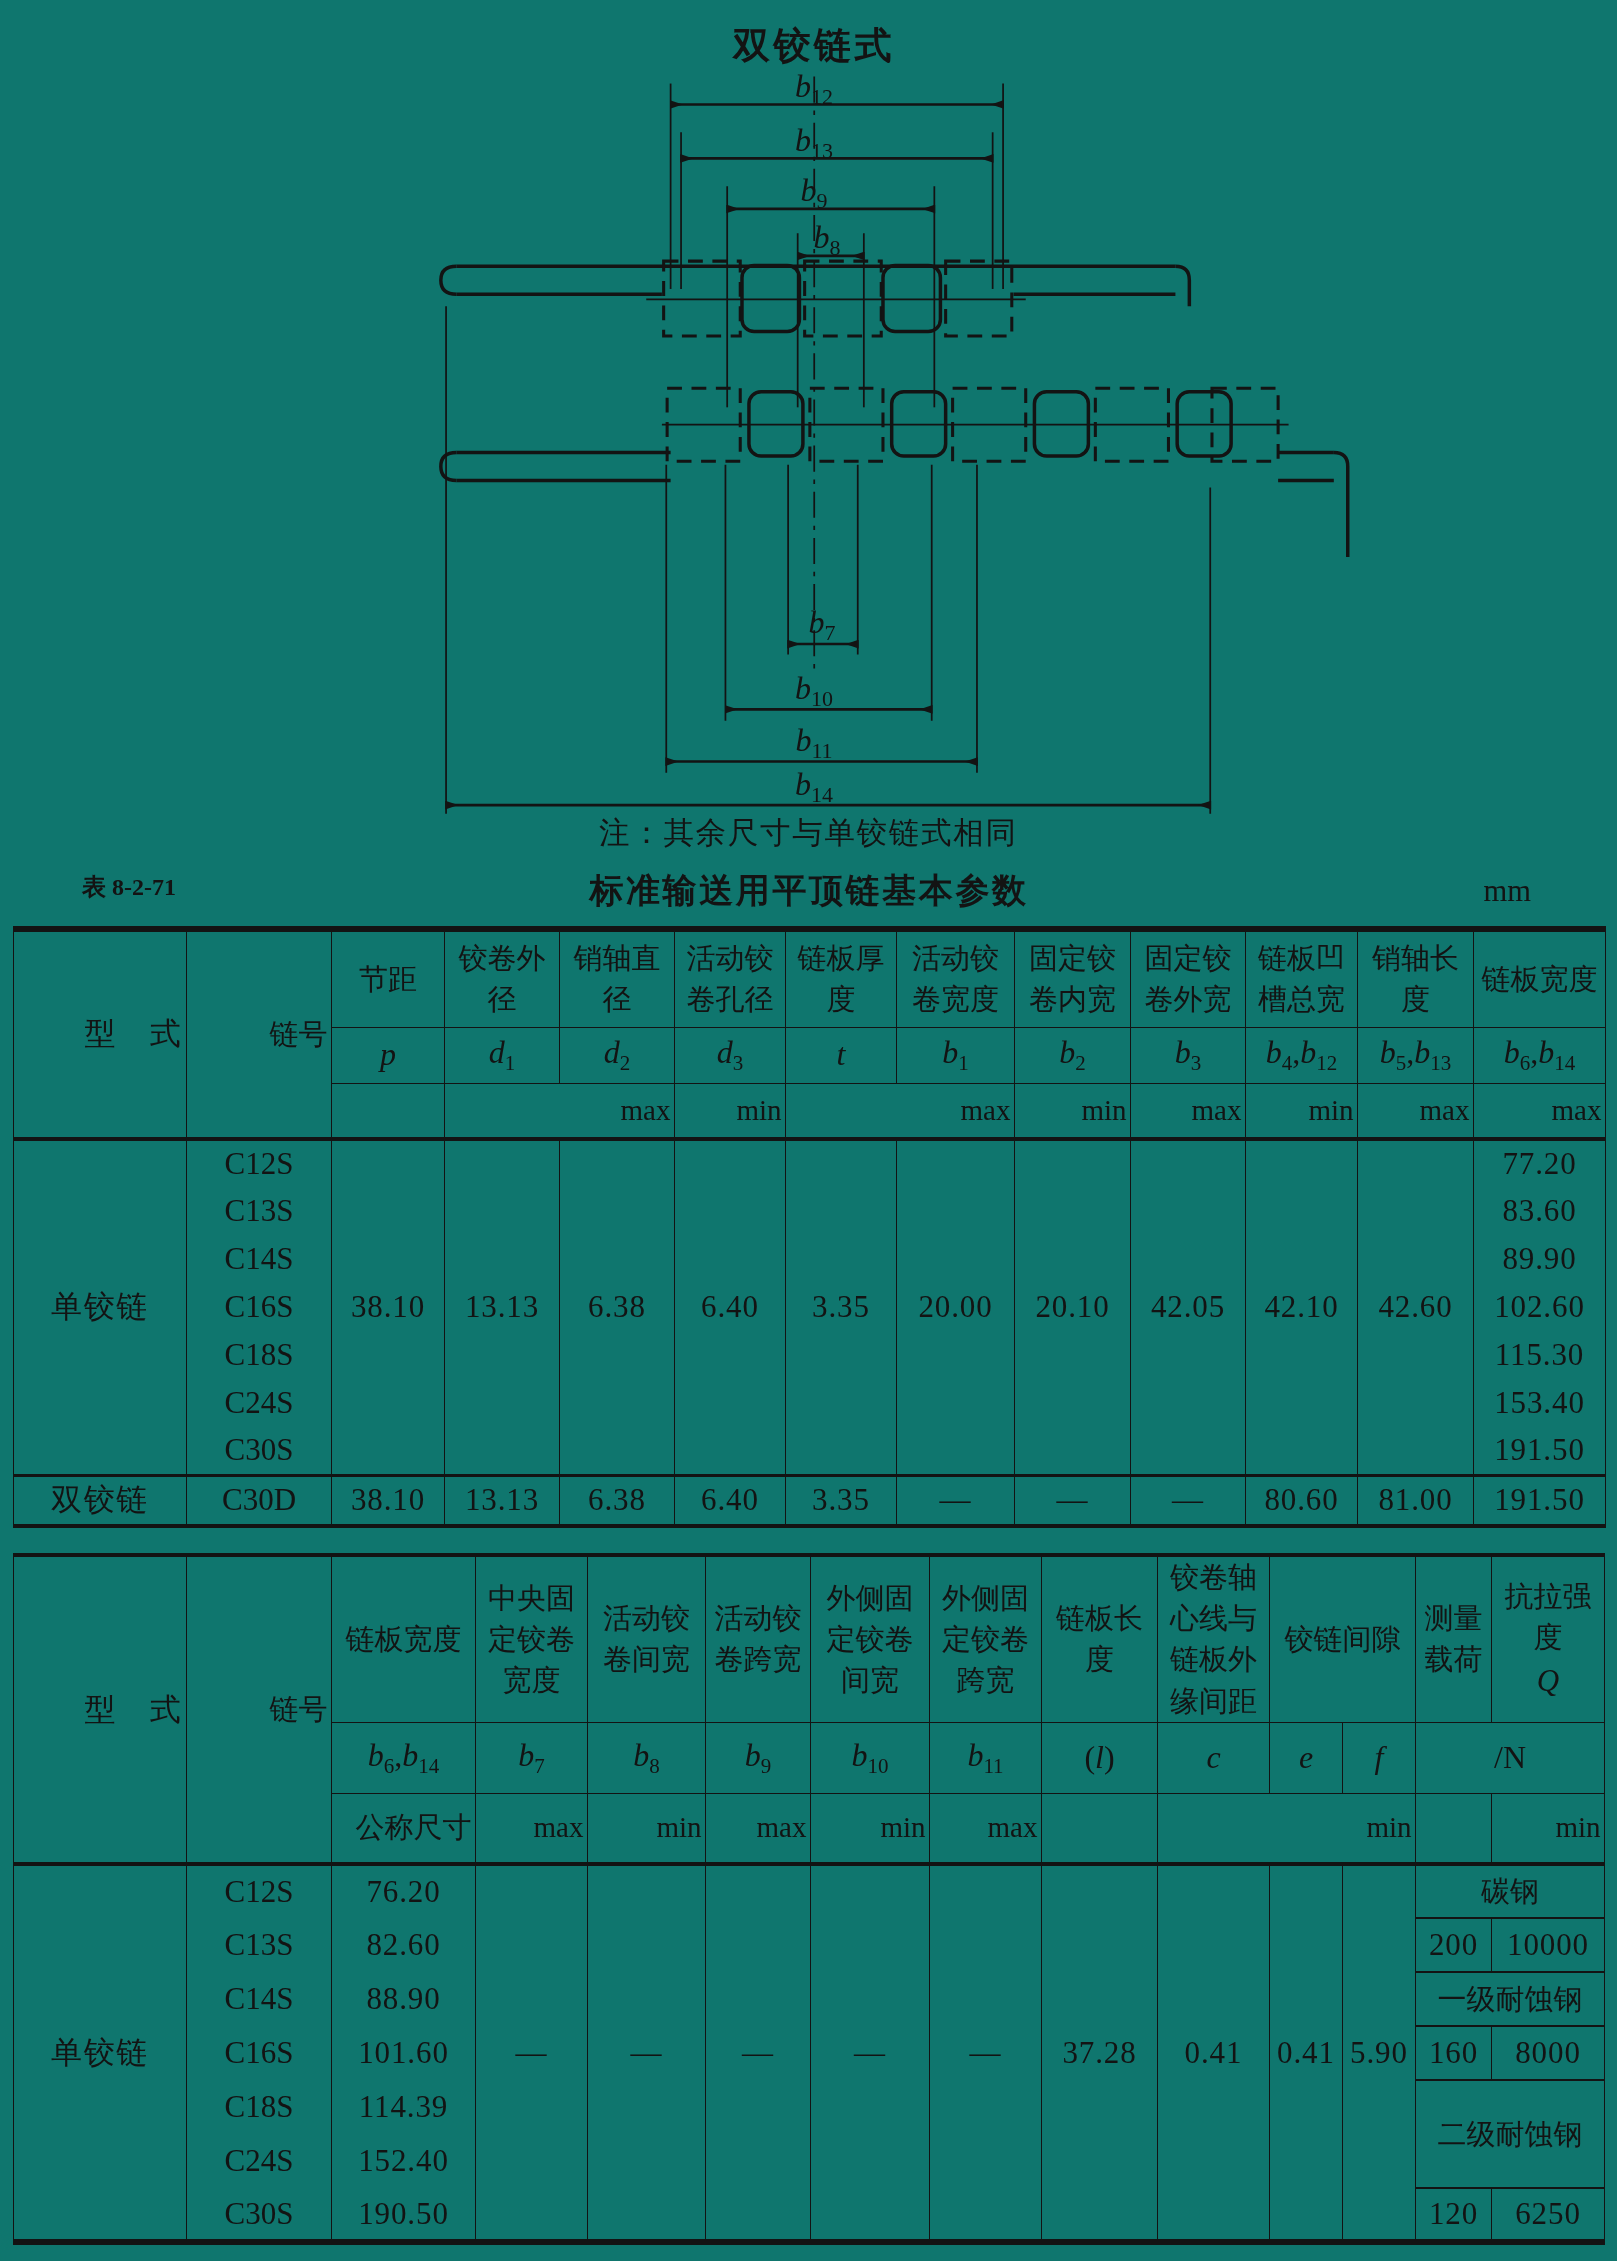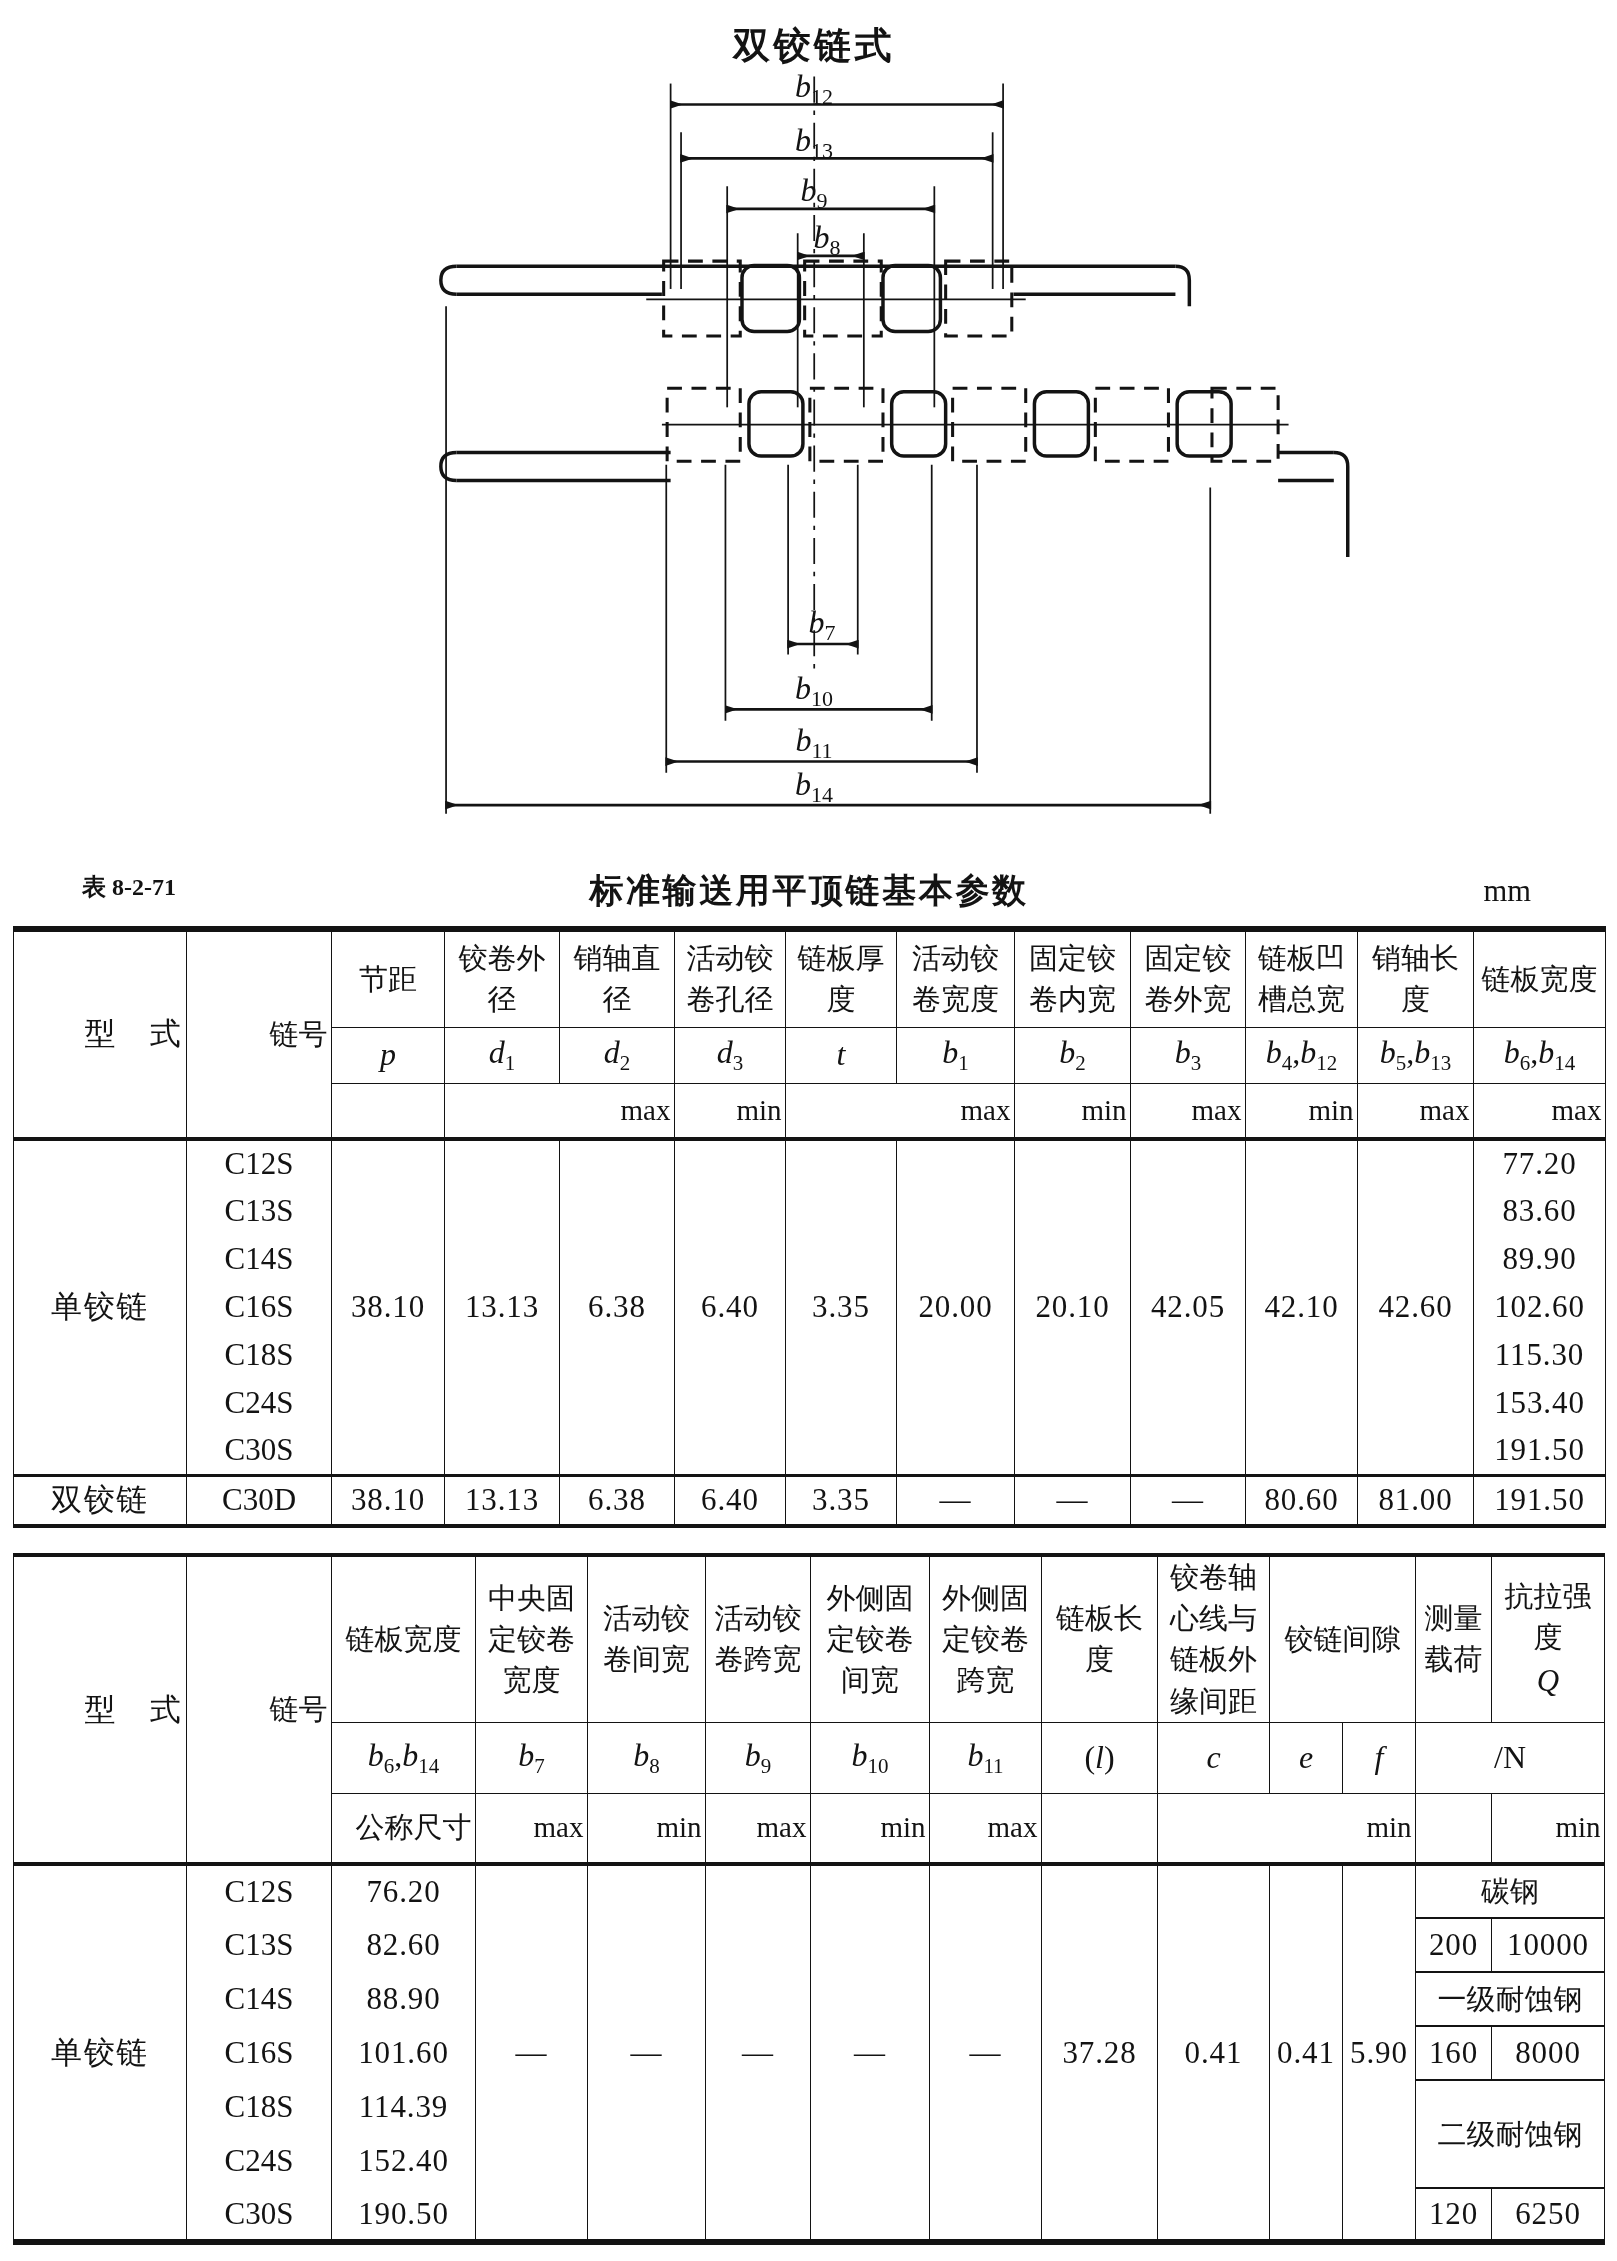--- a/index.html
+++ b/index.html
@@ -1,18 +1,18 @@
 <!DOCTYPE html>
 <html style="font-size:14px"><head>
 <meta charset="utf-8">
 <style>
   html,body { margin:0; padding:0; background:#e8e8e4; }
   .page {
     position:relative; width:1618px; height:2261px; margin:0 auto;
-    background:#ffffff; color:#131313; overflow:hidden;
+    background:#0f766e; color:#131313; overflow:hidden;
     font-family:"Liberation Sans", sans-serif;
   }
   
   .diagram-wrap { position:absolute; left:0; top:0; width:1618px; height:866px; }
   .diagram-wrap svg { position:absolute; left:0; top:0; }
   .fig-title {
     position:absolute; left:814px; top:21px; transform:translateX(-50%);
     font-size:37px; font-weight:bold; letter-spacing:3.5px; white-space:nowrap;
   }
   .fig-note {
@@ -155,20 +155,21 @@
 
     <div class="dlabel" style="left:814px; top:70px;"><i>b</i><sub>12</sub></div>
     <div class="dlabel" style="left:814px; top:124px;"><i>b</i><sub>13</sub></div>
     <div class="dlabel" style="left:814px; top:174px;"><i>b</i><sub>9</sub></div>
     <div class="dlabel" style="left:827px; top:221px;"><i>b</i><sub>8</sub></div>
     <div class="dlabel" style="left:822px; top:606px;"><i>b</i><sub>7</sub></div>
     <div class="dlabel" style="left:814px; top:672px;"><i>b</i><sub>10</sub></div>
     <div class="dlabel" style="left:814px; top:724px;"><i>b</i><sub>11</sub></div>
     <div class="dlabel" style="left:814px; top:768px;"><i>b</i><sub>14</sub></div>
 
+    <div class="fig-note">注：其余尺寸与单铰链式相同</div>
   </div>
 
   <div class="caption">
     <span class="cap-label">表 8-2-71</span>
     <span class="cap-title">标准输送用平顶链基本参数</span>
     <span class="cap-unit mm">mm</span>
   </div>
 
   <table class="t1">
     <colgroup>

